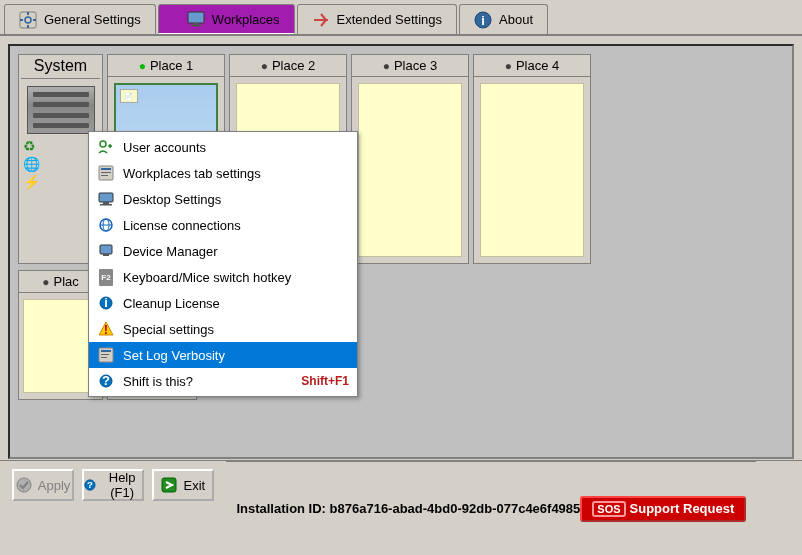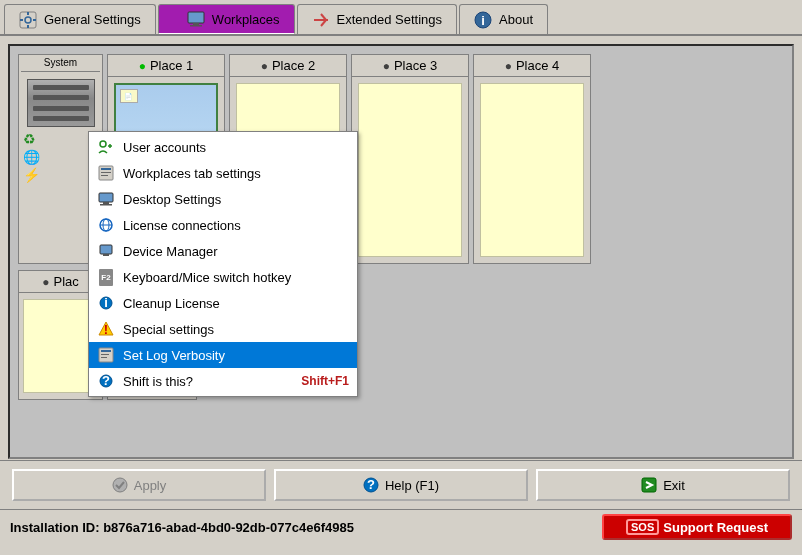--- a/index.html
+++ b/index.html
@@ -73,21 +73,21 @@
       width: 85px;
       display: flex;
       flex-direction: column;
       align-items: center;
       border: 1px solid #808080;
       background: #d4d0c8;
       padding: 2px;
     }
     .system-header {
       text-align: center;
-      font-size: 10px;
+      font-size: 16px;
       padding-bottom: 3px;
       border-bottom: 1px solid #808080;
       width: 100%;
       margin-bottom: 4px;
     }
     .system-item {
       display: flex;
       align-items: center;
       width: 100%;
       padding: 1px 2px;
@@ -175,21 +175,21 @@
     
     .bottom-bar {
       position: absolute;
       bottom: 0;
       left: 0;
       right: 0;
       height: 95px;
       background: #d4d0c8;
       border-top: 1px solid #808080;
       display: flex;
-      flex-direction: column;
+      flex-direction: row;
     }
     .button-row {
       display: flex;
       justify-content: space-between;
       padding: 8px 12px;
       gap: 8px;
     }
     .btn {
       flex: 1;
       height: 32px;
@@ -214,21 +214,21 @@
       border-top: 1px solid #808080;
     }
     .install-id {
       font-size: 12px;
       font-weight: bold;
     }
     .sos-btn {
       background: #cc0000;
       color: white;
       border: 2px outset #ff4444;
-      padding: 3px 22px;
+      padding: 3px 10px;
       cursor: pointer;
       font-size: 12px;
       font-weight: bold;
       display: flex;
       align-items: center;
       gap: 4px;
       border-radius: 3px;
     }
 
     

